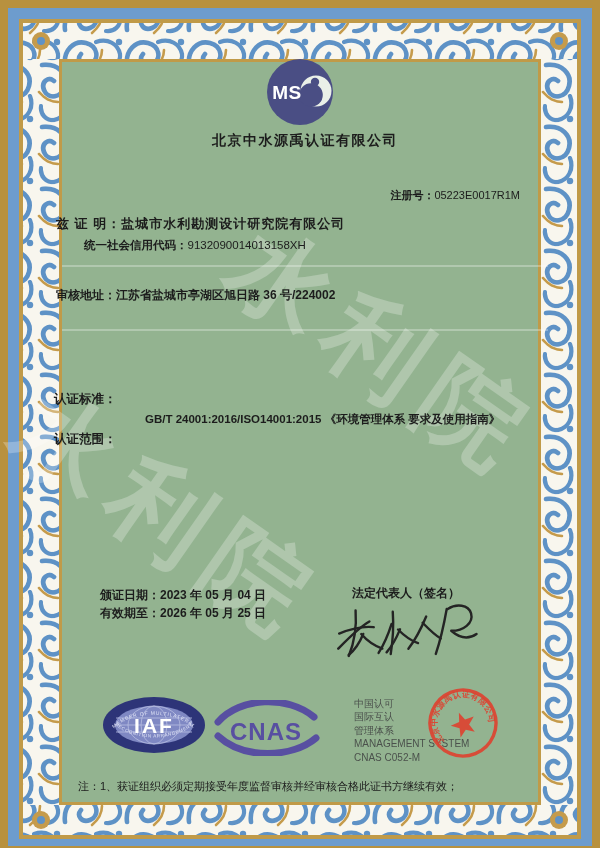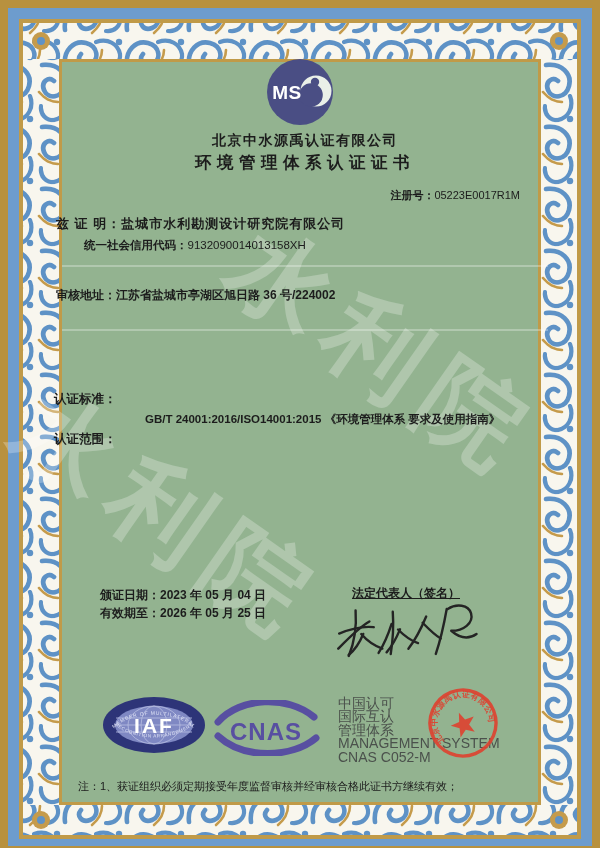--- a/index.html
+++ b/index.html
@@ -26,25 +26,25 @@
   .credit{left:84px;top:238px;font-size:11.5px;}
   .credit .lab{font-weight:700;}
   .addr1{left:56px;top:287px;font-size:12px;font-weight:700;}
   .addr2{left:56px;top:311px;font-size:12px;font-weight:700;}
   .stdlab{left:54px;top:391px;font-size:12.5px;font-weight:700;}
   .stdtxt{left:137px;top:412px;font-size:11.5px;font-weight:700;margin-left:8px;}
   .scopelab{left:54px;top:431px;font-size:12.5px;font-weight:700;}
   .scopetxt{left:58px;top:446px;font-size:11.3px;font-weight:700;}
   .issue{left:100px;top:587px;font-size:12px;font-weight:700;}
   .valid{left:100px;top:605px;font-size:12px;font-weight:700;}
-  .legal{left:352px;top:585px;font-size:12px;font-weight:700;text-decoration:underline;}
+  .legal{left:352px;top:585px;font-size:12px;font-weight:700;}
   .sig{left:330px;top:598px;}
   .iaf{left:101px;top:696px;}
   .cnas{left:214px;top:700px;}
-  .cnasinfo{left:338px;top:697px;font-size:14px;line-height:13.4px;color:#4b514c;white-space:nowrap;}
+  .cnasinfo{left:354px;top:697px;font-size:10px;line-height:13.4px;color:#4b514c;white-space:nowrap;}
   .cnasinfo div{white-space:nowrap;}
   .seal{left:424px;top:684px;z-index:3;}
   .orgaddr{top:763px;font-size:10px;font-weight:700;}
   .note1{left:78px;top:779px;font-size:11px;text-align:center;}
   .note2{left:102px;top:791px;font-size:9.5px;}
 </style>
 </head>
 <body>
 
 <div class="page">
@@ -94,21 +94,20 @@
 
   <svg class="abs" style="left:256px;top:55px;" width="88" height="74">
     <circle cx="44" cy="37" r="33" fill="#4a4e84"></circle>
     <circle cx="60" cy="36" r="15.5" fill="#eaf0e8"></circle>
     <circle cx="55" cy="40" r="11.8" fill="#4a4e84"></circle>
     <circle cx="59" cy="27" r="4.2" fill="#4a4e84"></circle>
     <text x="31" y="44" text-anchor="middle" font-size="19" font-weight="bold" fill="#ffffff" letter-spacing="0.5">MS</text>
   </svg>
 
   <div class="abs center issuer">北京中水源禹认证有限公司</div>
-  <div class="abs center title">环境管理体系认证证书</div>
 
   <div class="abs regno">
     <span class="lab">注册号：</span><span>05223E0017R1M</span>
   </div>
 
   <div class="abs certify">
     <span>兹 证 明：</span><span>盐城市水利勘测设计研究院有限公司</span>
   </div>
   <div class="abs credit">
     <span class="lab">统一社会信用代码：</span><span>9132090014013158XH</span>

